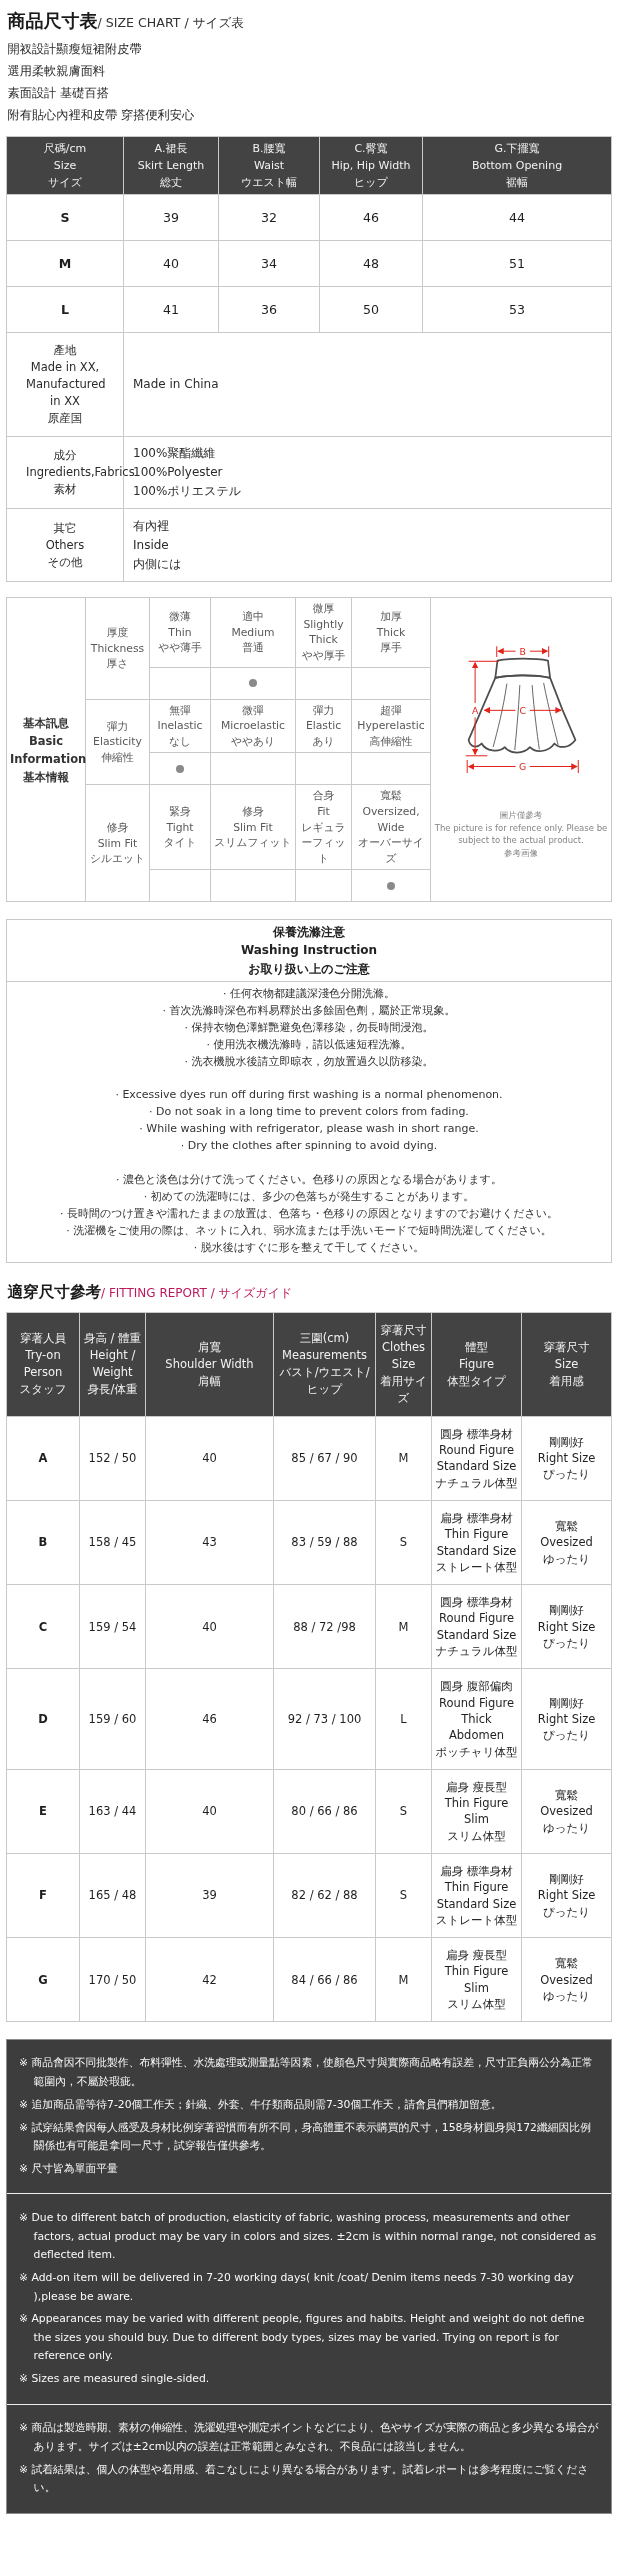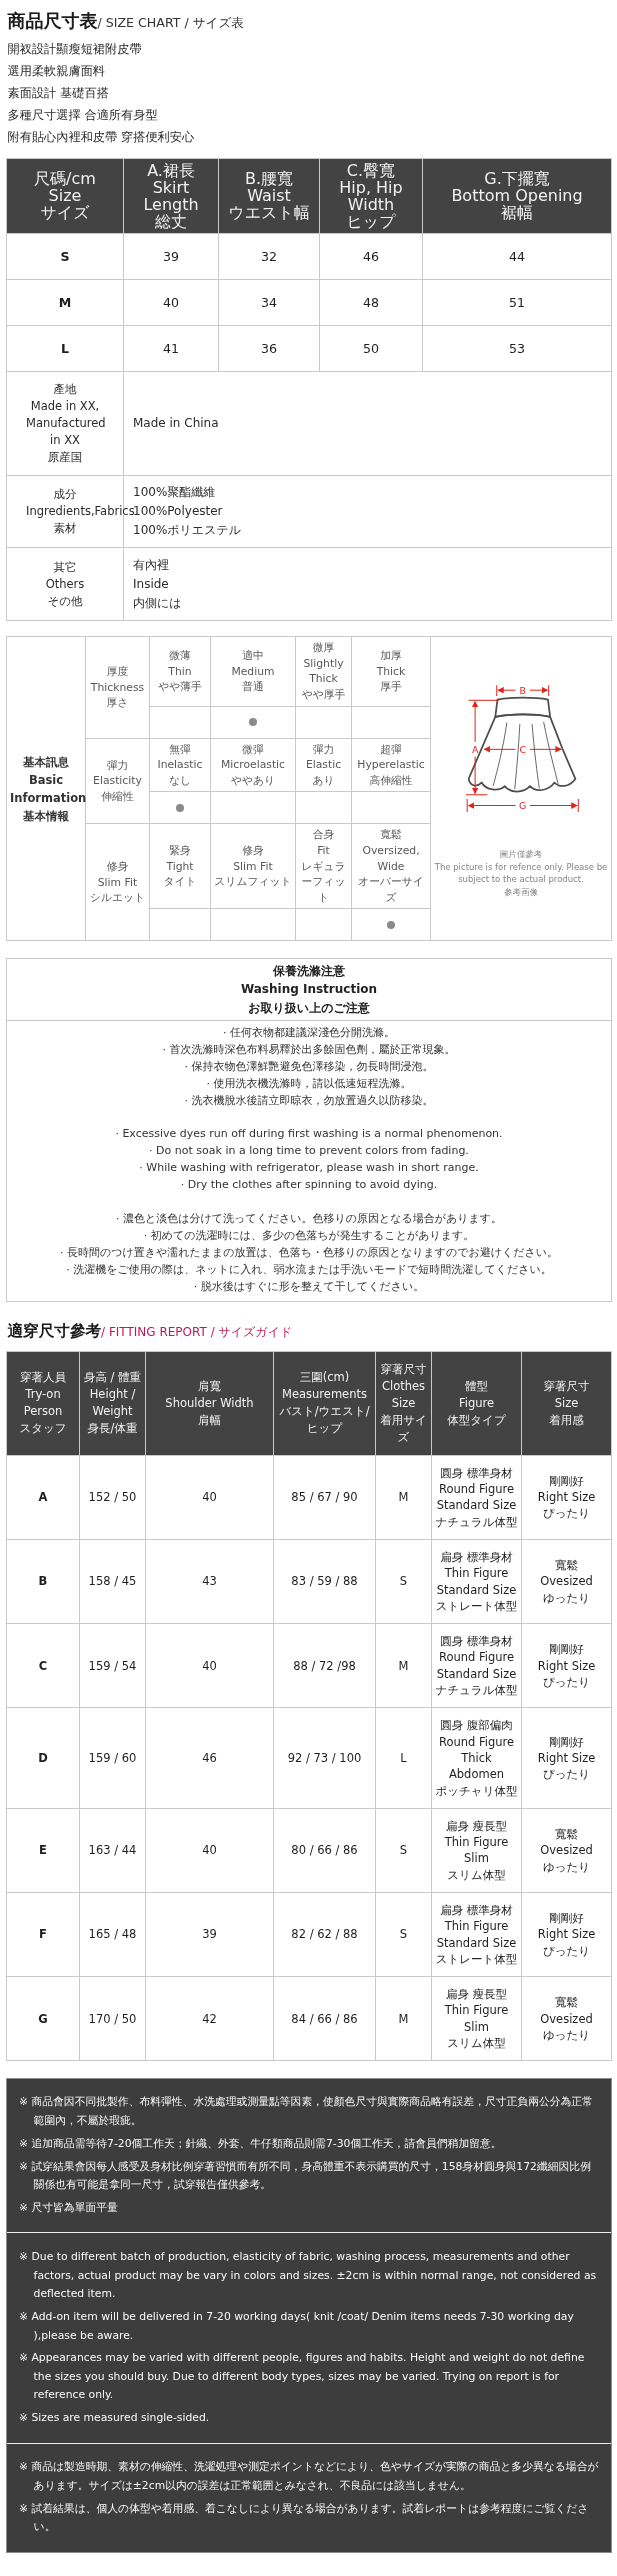--- a/index.html
+++ b/index.html
@@ -18,21 +18,21 @@
   h2.section-title .sub{font-size:12px;font-weight:normal;color:#be185d;}
 
   
   .info p{margin:0 0 2.2px 1.5px;font-size:12.2px;line-height:19px;color:#2b2b2b;}
   .detail p{margin:0 0 3px 1.5px;font-size:12.2px;line-height:19px;color:#2b2b2b;}
   .detail{margin-bottom:10.4px;}
 
   
   table.tbl{border-collapse:collapse;width:606px;table-layout:fixed;background:#fff;}
   table.tbl td{border:0.7px solid #c9c9c9;text-align:center;vertical-align:middle;padding:3px;}
-  td.hd{background:#434343;color:#f2f2f2;font-size:16px;line-height:17px;padding:7.4px 2.2px;font-weight:normal;}
+  td.hd{background:#434343;color:#f2f2f2;font-size:11px;line-height:17px;padding:7.4px 2.2px;font-weight:normal;}
 
   
   .size-tbl td.num{font-size:12.6px;height:39px;color:#1f1f1f;}
   .size-tbl td.szl{font-size:12.6px;font-weight:600;height:39px;color:#1f1f1f;}
   .size-tbl td.attr-label{font-size:11.5px;line-height:17px;padding:9px 19px;color:#2b2b2b;}
   .size-tbl td.attr-value{text-align:left;font-size:12px;line-height:19px;padding:7.4px 9px;color:#2b2b2b;}
 
   
   .bi-tbl{margin-top:15px;color:#595959;}
   .bi-tbl td{font-size:10.8px;line-height:15.6px;}
@@ -77,21 +77,20 @@
 
 <div class="page">
 
   <h1 class="page-title"><span>商品尺寸表</span><span class="sub">/ SIZE CHART / サイズ表</span></h1>
 
 
   <div class="detail">
     <p>開衩設計顯瘦短裙附皮帶</p>
     <p>選用柔軟親膚面料</p>
     <p>素面設計 基礎百搭</p>
-    <p>多種尺寸選擇 合適所有身型</p>
     <p>附有貼心內裡和皮帶 穿搭便利安心</p>
   </div>
 
   <table class="tbl size-tbl">
     <colgroup>
         <col style="width:117px">
         <col style="width:95px">
         <col style="width:101px">
         <col style="width:103px">
         <col>

